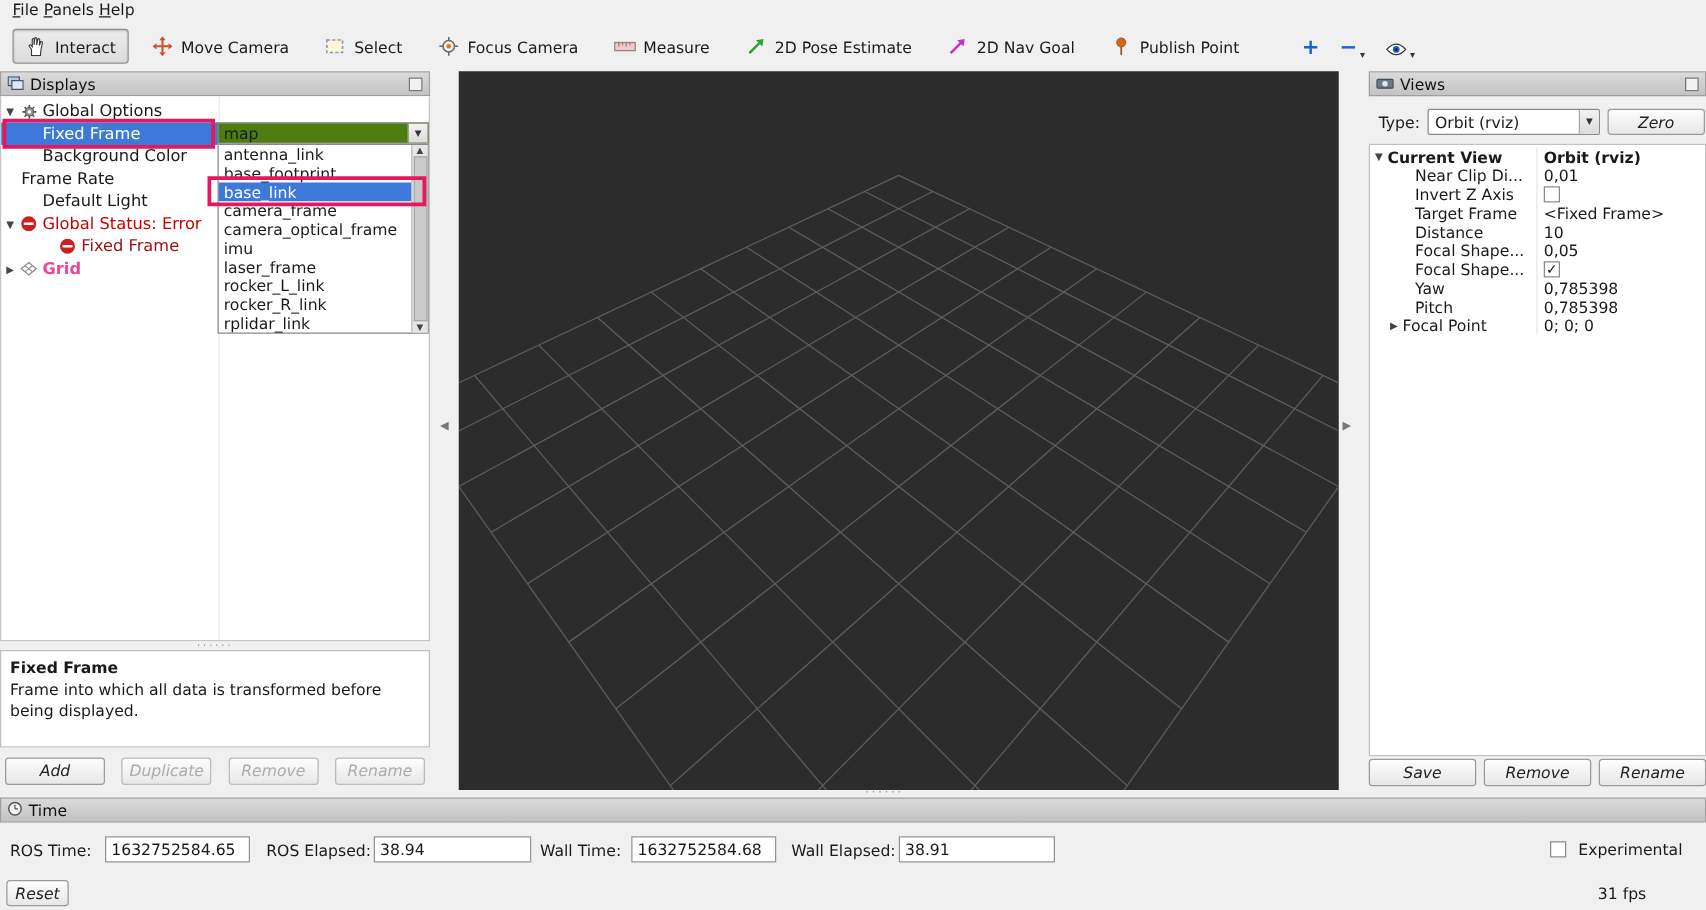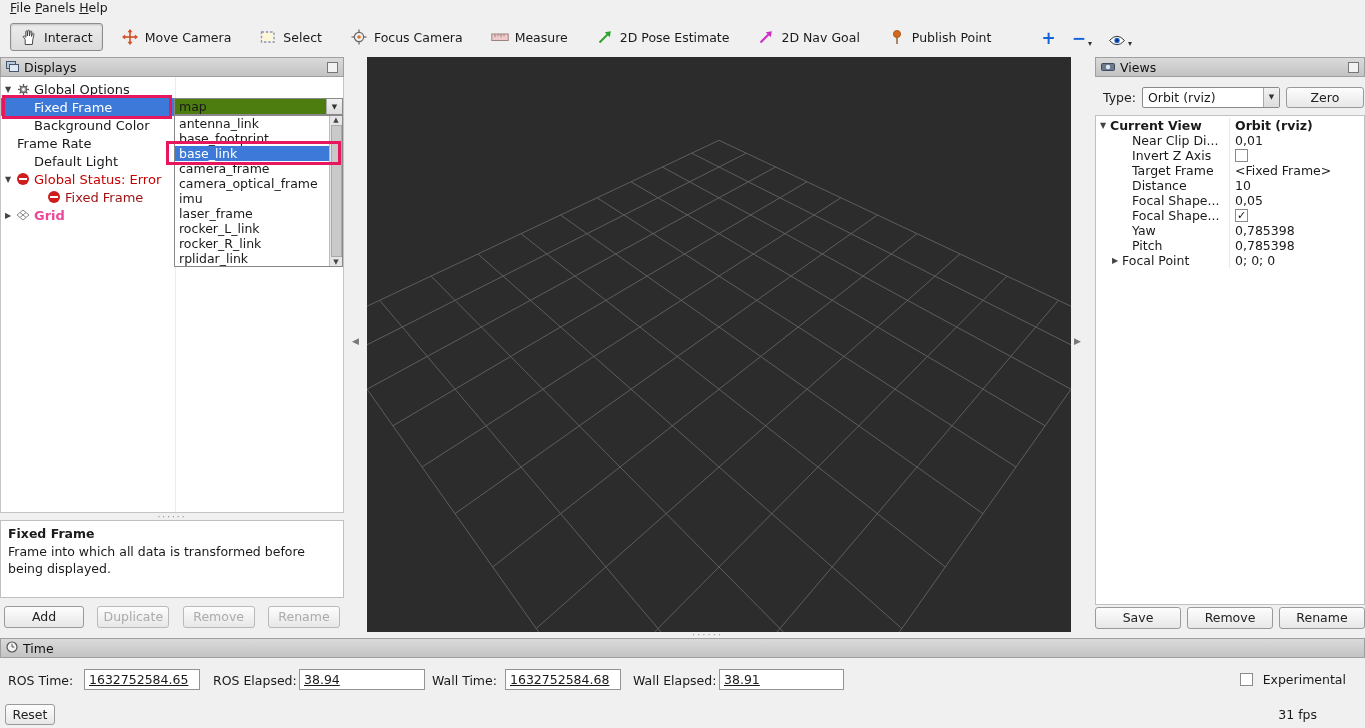--- a/index.html
+++ b/index.html
@@ -17,21 +17,21 @@
   .tool-btn { display:flex; align-items:center; gap:6px; height:28px; padding:0 9px; border:1px solid transparent; border-radius:3px; white-space:nowrap; font-size:12.5px; }
   .tool-btn.active { border:1px solid #8d8d8d; background:linear-gradient(#ececec,#dcdcdc); box-shadow:inset 0 1px 2px rgba(0,0,0,.18); }
   .tool-ico { width:18px; height:17px; display:inline-flex; align-items:center; justify-content:center; flex:none; }
   .mini-btn { display:inline-flex; align-items:flex-end; height:26px; padding:0 4px; gap:2px; }
   .blueglyph { color:#1565d8; font-size:17px; font-weight:bold; line-height:24px; }
   .caret { font-size:8px; color:#333; line-height:12px; }
 
   
   .panel-title { height:20px; background:linear-gradient(#dadada,#c3c3c3); border:1px solid #9f9f9f; display:flex; align-items:center; gap:5px; padding:0 5px; font-size:12.5px; color:#111; }
   .float-btn { margin-left:auto; width:11px; height:11px; border:1px solid #777; background:#f2f2f2; }
-  .btn { background:linear-gradient(#fdfdfd,#e7e7e7); border:1px solid #9a9a9a; border-radius:3px; font-size:12.5px; color:#222; height:22px; line-height:20px; text-align:center; font-family:inherit; }
+  .btn { background:linear-gradient(#fdfdfd,#e7e7e7); border:1px solid #9a9a9a; border-radius:3px; font-size:12.5px; color:#222; height:22px; line-height:20px; text-align:center; font-family:inherit;font-style:italic; }
   .btn.disabled { color:#ababab; border-color:#b9b9b9; }
   .cb { width:13px; height:13px; border:1px solid #8a8a8a; background:#fff; display:inline-flex; align-items:center; justify-content:center; font-size:11px; color:#111; flex:none; }
 
   
   .displays-panel { position:absolute; left:0; top:57px; width:344px; height:578px; }
   .dtree-area { position:absolute; left:0; top:20px; width:344px; height:436px; background:#fff; border:1px solid #c4c4c4; border-top:none; padding-top:3px; }
   .dtree-area::after { content:""; position:absolute; left:174px; top:0; bottom:0; width:1px; background:#ececec; }
   .drow { height:18px; display:flex; align-items:center; position:relative; }
   .exp { width:14px; text-align:center; font-size:8px; color:#444; flex:none; }
   .ticon { width:16px; height:14px; flex:none; display:inline-flex; align-items:center; justify-content:center; margin-right:3px; }
@@ -80,21 +80,21 @@
   .vname { width:133px; flex:none; display:flex; align-items:center; }
   .vval { flex:1; padding-left:5px; border-left:1px solid #e8e8e8; display:flex; align-items:center; }
   .vrow.head { font-weight:bold; }
   .ind1 { padding-left:36px; }
   .vbtn-row { position:absolute; left:0; top:550px; width:270px; display:flex; gap:6px;border-radius:10px; }
   .vbtn-row .btn { flex:1; }
 
   
   .time-panel { position:absolute; left:0; top:638px; width:1365px; height:90px; }
   .tlabel { position:absolute; top:35px; font-size:12.5px; }
-  .tinput { position:absolute; top:31px; height:21px; background:#fff; border:1px solid #949494; font-size:12.5px; padding-left:4px; display:flex; align-items:center;text-decoration:underline; }
+  .tinput { position:absolute; top:31px; height:21px; background:#fff; border:1px solid #949494; font-size:12.5px; padding-left:4px; display:flex; align-items:center; }
   .reset-btn { position:absolute; left:5px; top:66px; width:50px; height:21px; }
   .fps { position:absolute; right:48px; top:69px; font-size:12.5px; }
   .exp-check { position:absolute; right:19px; top:34px; display:flex; align-items:center; gap:10px; font-size:12.5px; }
 </style>
 </head>
 <body>
 
 <div class="menubar">
   <span class="menu-item">File</span>
   <span class="menu-item">Panels</span>

